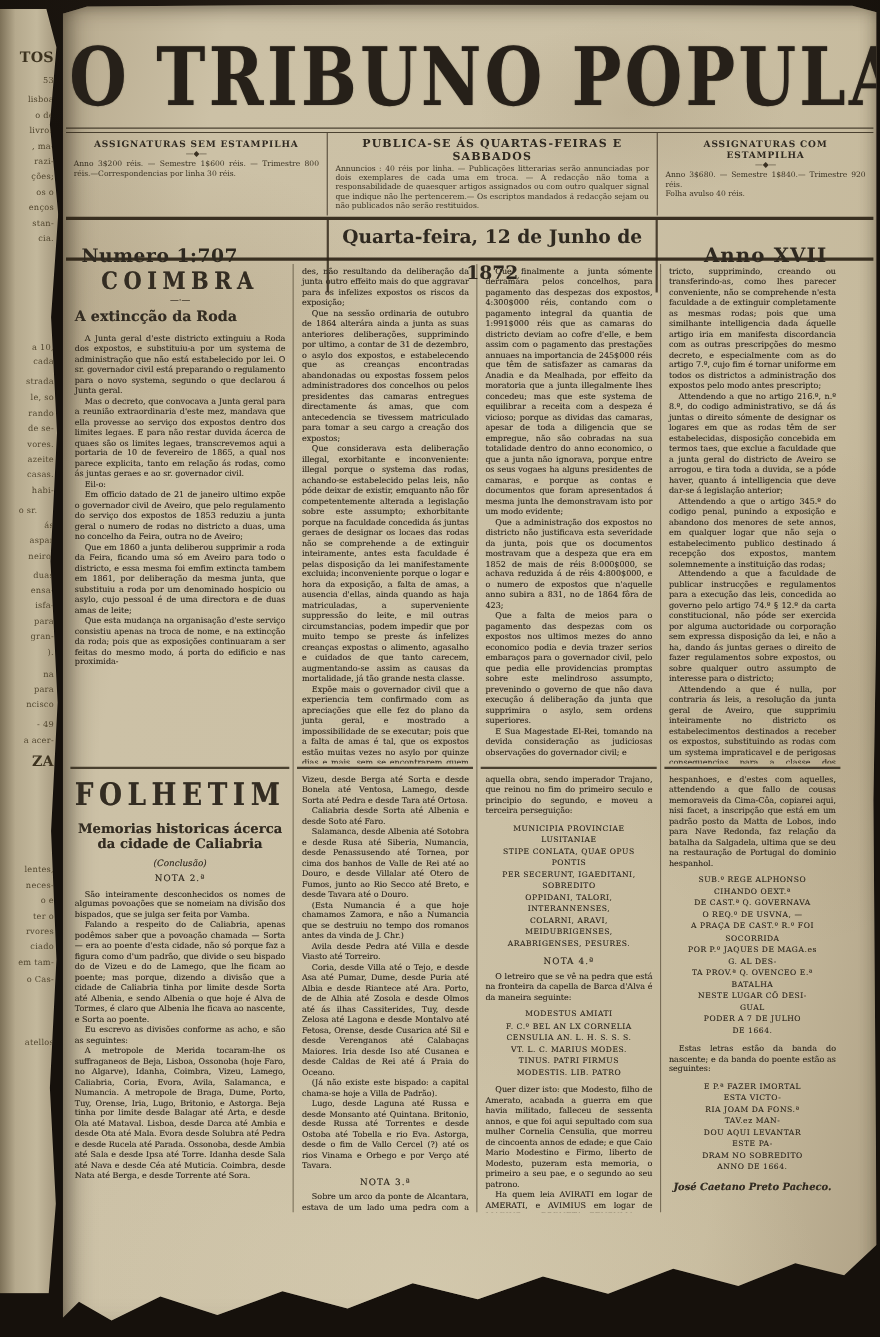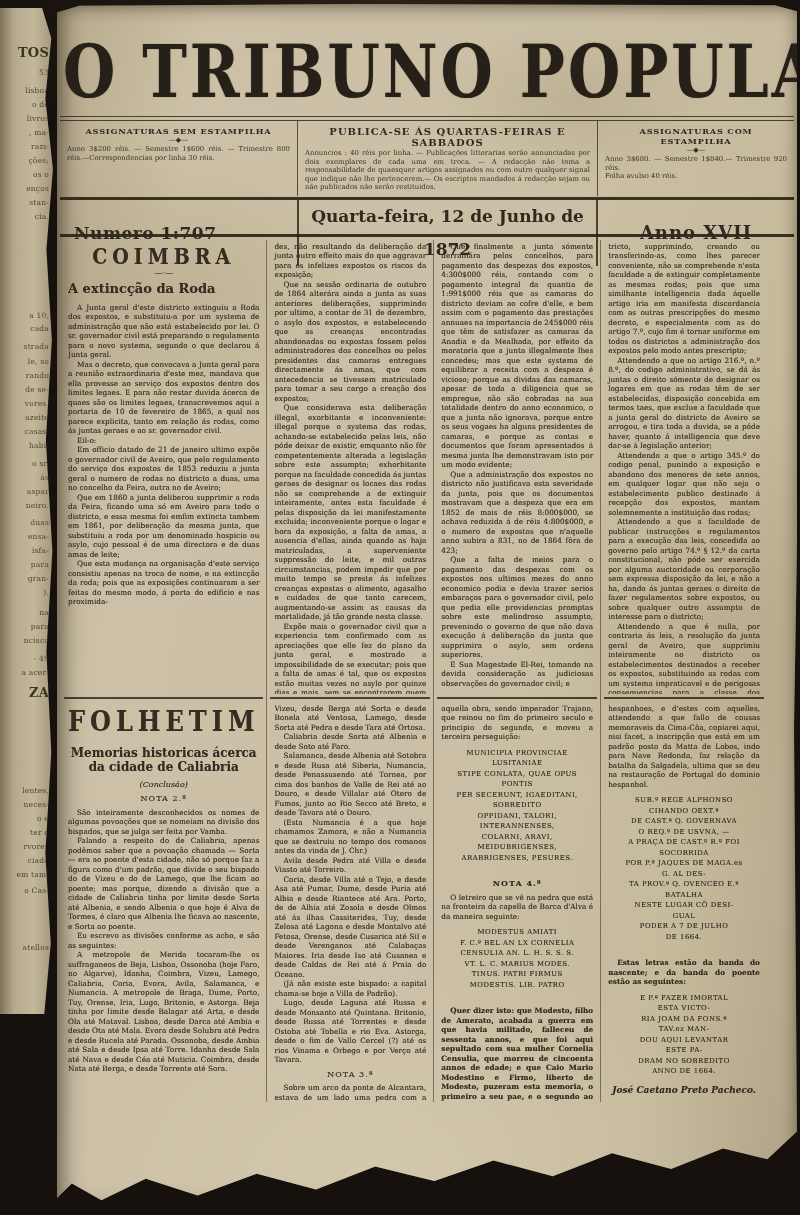--- a/index.html
+++ b/index.html
@@ -3,21 +3,21 @@
 <meta charset="utf-8">
 <style>
   html,body{margin:0;padding:0;background:#14100b;}
   .scan{
     position:relative;width:800px;height:1215px;overflow:hidden;
     background:radial-gradient(ellipse 600px 300px at 50% 0%, #2a2118 0%, #16110c 70%);
     font-family:"DejaVu Serif","Liberation Serif",serif;color:#2f2920;
   }
   
   .side-strip{
-    position:absolute;left:0;top:8px;width:54px;height:1006px;
+    position:absolute;left:0;top:8px;width:54px;height:1168px;
     background:linear-gradient(90deg,#7d7158 0%,#b5a98d 26%,#c3b89c 62%,#a1947a 100%);
     clip-path:polygon(0 0,78% 0,95% 3%,84% 9%,98% 16%,86% 24%,96% 33%,85% 43%,97% 54%,86% 64%,95% 74%,84% 84%,94% 93%,82% 100%,0 100%);
   }
   .frag{position:absolute;left:2px;right:5px;text-align:right;font-size:7.5px;line-height:9px;color:#51462f;letter-spacing:.2px;}
   .frag-big{font-size:13px;font-weight:bold;color:#3c3категория321f;color:#3c321f;}
   
   .page{
     position:absolute;left:57px;top:4px;width:740px;height:1206px;
     background:
       radial-gradient(ellipse 300px 210px at 14% 24%, rgba(120,96,60,.16), transparent 70%),
@@ -66,21 +66,21 @@
   .t-p0{text-indent:0;}
   .t-h1{text-align:center !important;font-weight:bold;font-size:19px !important;line-height:24px !important;letter-spacing:5px;transform:scaleY(1.15);margin:2px 0 1px;}
   .t-orn{text-align:center !important;font-size:8px !important;line-height:8px !important;margin:1px 0 4px;color:#3a3123;}
   .t-h2{text-align:left;font-weight:bold;font-size:13px !important;line-height:16px !important;margin:3px 0 6px;}
   .t-folhetim{text-align:center !important;font-weight:bold;font-size:24px !important;line-height:30px !important;letter-spacing:5px;transform:scaleY(1.18);margin:3px 0 9px;}
   .t-h3{text-align:center !important;font-weight:bold;font-size:12px !important;line-height:14.5px !important;margin:1px 0 3px;}
   .t-ci{text-align:center !important;font-style:italic;margin:5px 0;font-size:8px !important;}
   .t-nota{text-align:center !important;font-size:8px !important;letter-spacing:1px;margin:5px 0 4px;}
   .t-insc{text-align:center !important;font-size:6.9px !important;letter-spacing:.5px;line-height:10.5px !important;text-indent:0;}
   .t-p + .t-insc,.t-p0 + .t-insc{margin-top:6px;}
-  .t-insc + .t-p,.t-insc + .t-nota{margin-top:16px;font-weight:bold;}
+  .t-insc + .t-p,.t-insc + .t-nota{margin-top:6px;}
   .t-sig{text-align:center !important;font-style:italic;font-weight:bold;font-size:9px !important;margin-top:9px;}
 </style>
 </head>
 <body>
 
 <div class="scan">
 
   <div class="side-strip">
       <span class="frag frag-big" style="top: 40px;">TOS</span>
       <span class="frag" style="top: 60px;">53</span>
@@ -97,21 +97,21 @@
       <span class="frag" style="top: 303px;">a 10,</span>
       <span class="frag" style="top: 316px;">cada</span>
       <span class="frag" style="top: 334px;">strada</span>
       <span class="frag" style="top: 349px;">le, so</span>
       <span class="frag" style="top: 363px;">rando</span>
       <span class="frag" style="top: 377px;">de se-</span>
       <span class="frag" style="top: 391px;">vores.</span>
       <span class="frag" style="top: 405px;">azeite</span>
       <span class="frag" style="top: 419px;">casas.</span>
       <span class="frag" style="top: 433px;">habi-</span>
-      <span class="frag" style="top: 451px;">o sr.</span>
+      <span class="frag" style="top: 451px; text-align: center;">o sr.</span>
       <span class="frag" style="top: 465px;">ás</span>
       <span class="frag" style="top: 479px;">aspar</span>
       <span class="frag" style="top: 493px;">neiro.</span>
       <span class="frag" style="top: 510px;">duas</span>
       <span class="frag" style="top: 524px;">ensa-</span>
       <span class="frag" style="top: 538px;">isfa-</span>
       <span class="frag" style="top: 552px;">para</span>
       <span class="frag" style="top: 566px;">gran-</span>
       <span class="frag" style="top: 580px;">).</span>
       <span class="frag" style="top: 600px;">na</span>

